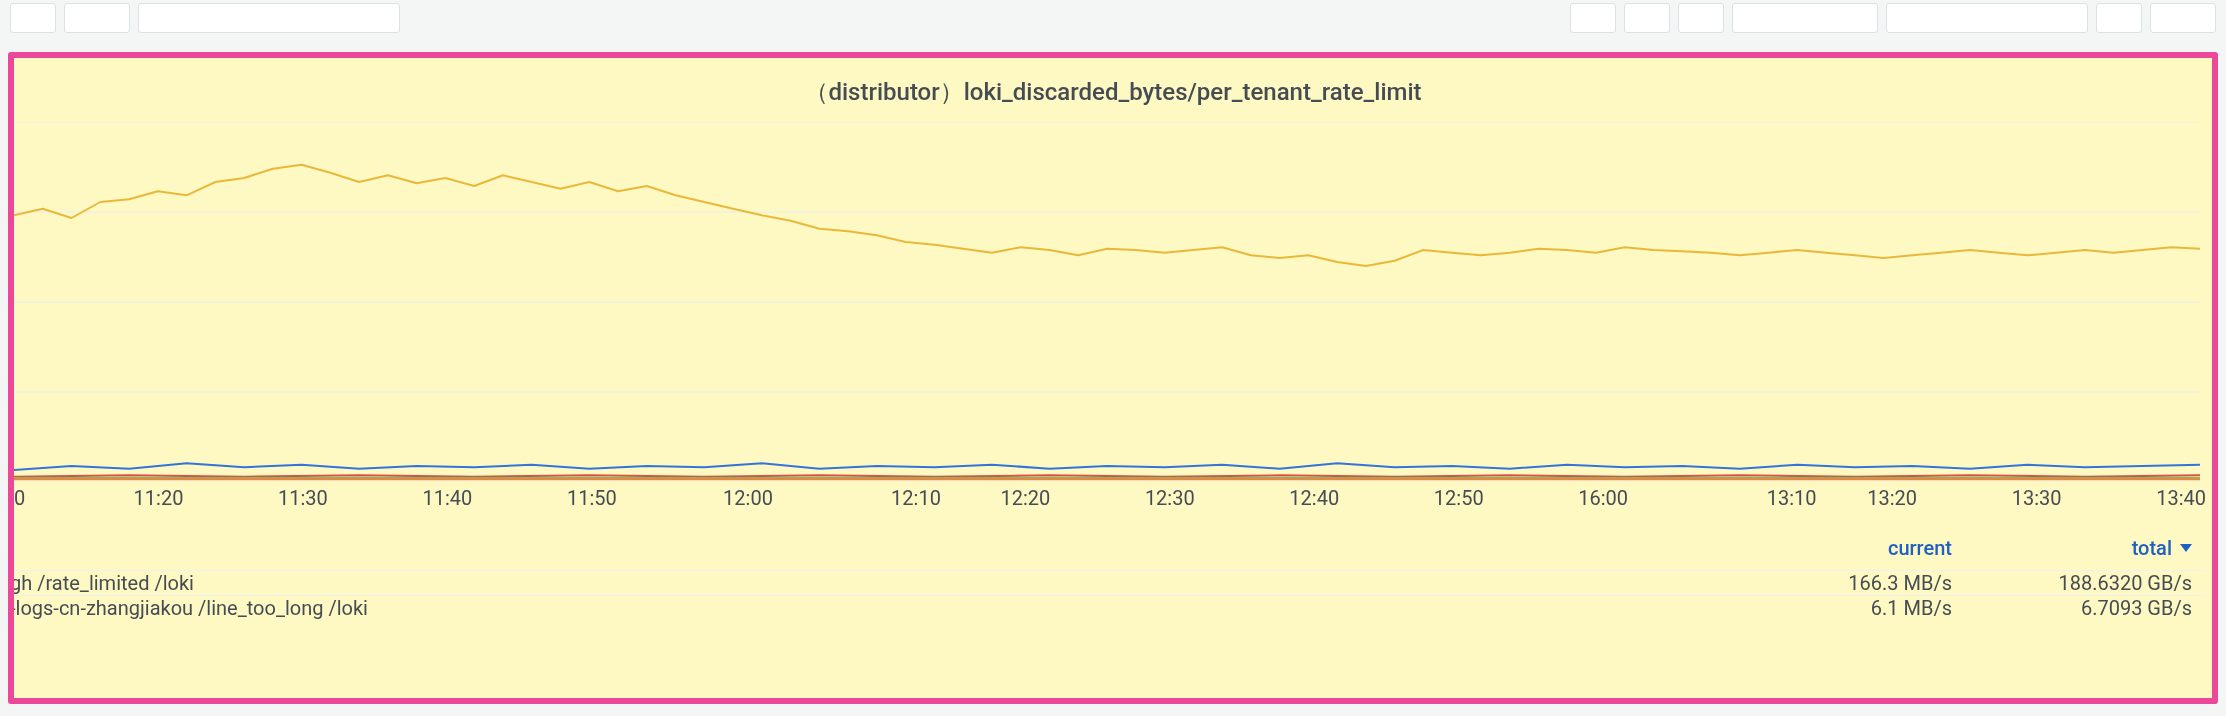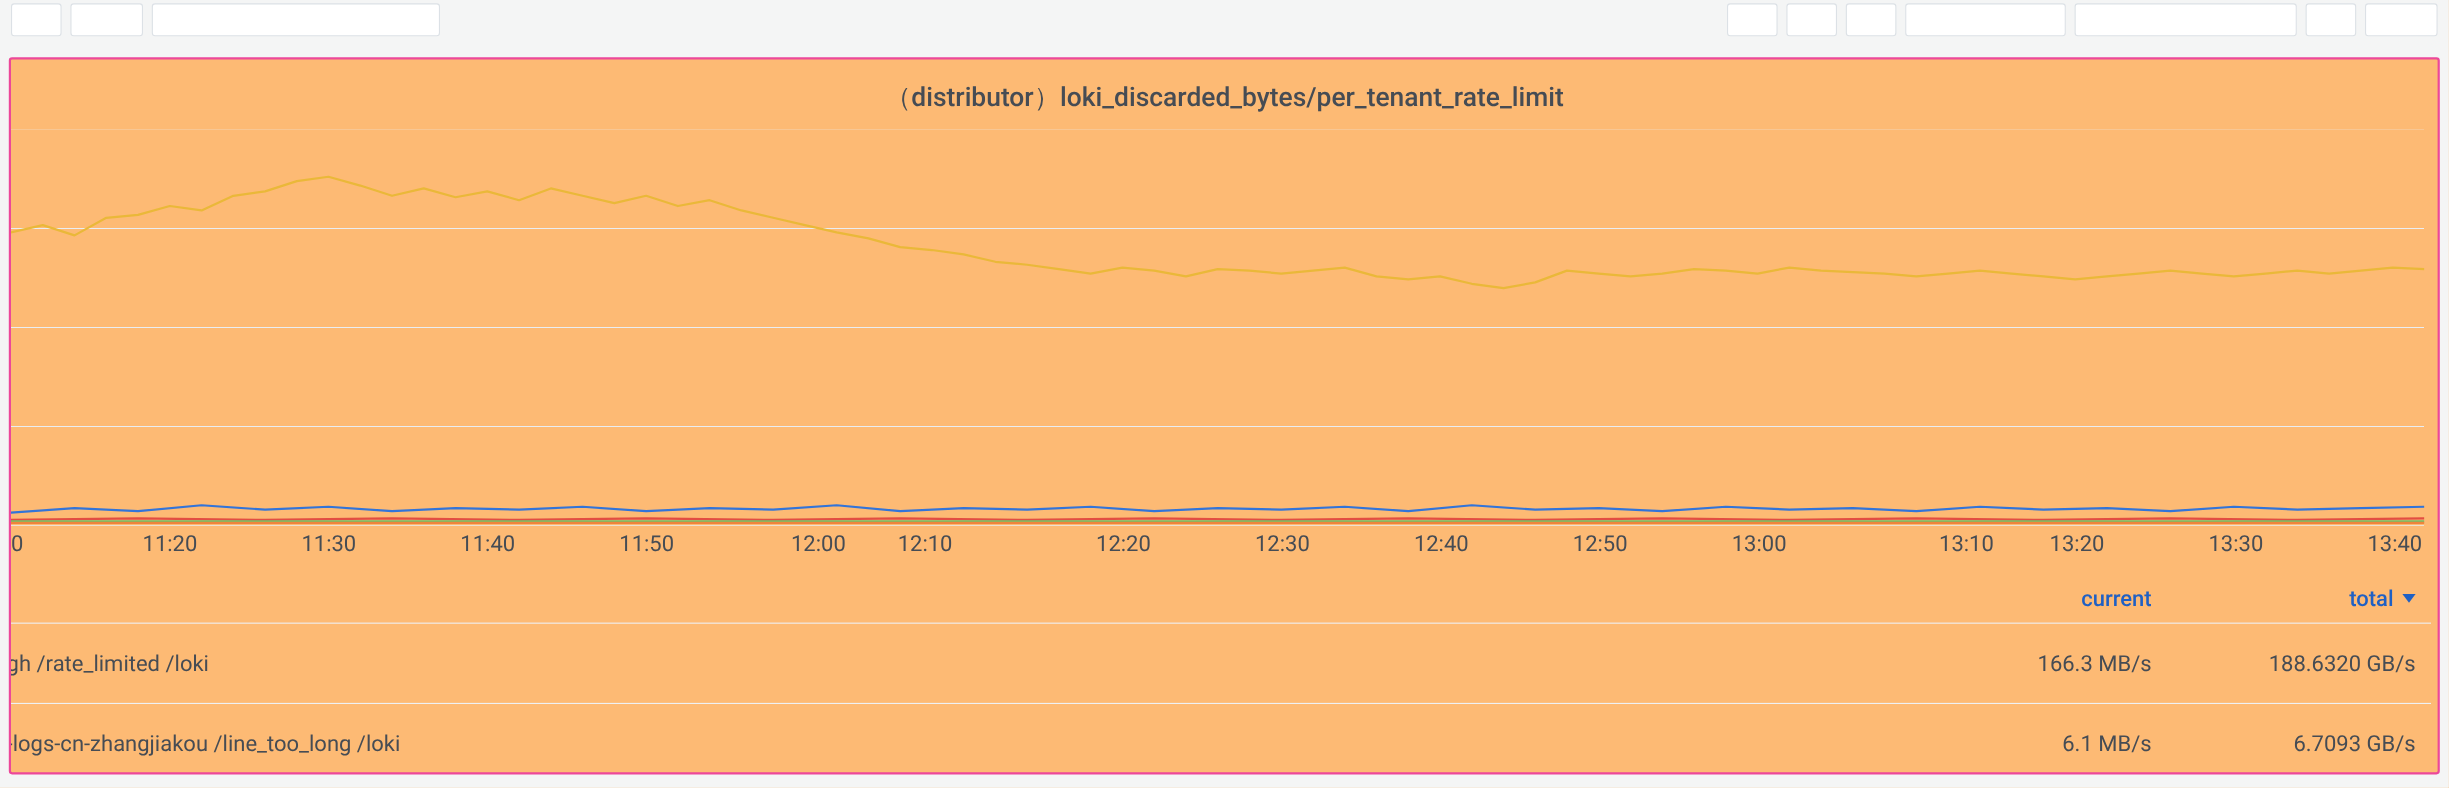--- a/index.html
+++ b/index.html
@@ -32,22 +32,22 @@
   .tool-btn.lg  { width: 260px; }
   .tool-btn.xl  { width: 144px; }
   .tool-btn.xxl { width: 200px; }
 
   .panel {
     position: absolute;
     left: 8px;
     right: 8px;
     top: 52px;
     bottom: 12px;
-    background: #fdba74;
-    border: 2px solid #ec4899;
+    background: #fef9c3;
+    border: 6px solid #ec4899;
     border-radius: 3px;
     overflow: hidden;
   }
 
   .panel-title {
     text-align: center;
     font-size: 24px;
     font-weight: 500;
     color: #464c54;
     padding-top: 18px;
@@ -124,21 +124,21 @@
     border-left: 6px solid transparent;
     border-right: 6px solid transparent;
     border-top: 8px solid #1f60c4;
     display: inline-block;
     margin-left: 4px;
   }
 
   .legend-row {
     display: flex;
     align-items: center;
-    padding: 24px 14px;
+    padding: 0 14px;
     border-top: 1px solid #eef1f4;
     gap: 60px;
     white-space: nowrap;
   }
   .legend-row .label {
     flex: 1;
     overflow: hidden;
     margin-left: -18px; 
     color: #464c54;
   }
@@ -183,26 +183,26 @@
       </svg>
   </div>
 
   <div class="xaxis" id="xaxis">
       <span class="xtick" style="left: 0px;">10</span>
       <span class="xtick" style="left: 144.474px;">11:20</span>
       <span class="xtick" style="left: 288.947px;">11:30</span>
       <span class="xtick" style="left: 433.421px;">11:40</span>
       <span class="xtick" style="left: 577.895px;">11:50</span>
       <span class="xtick" style="left: 734px;">12:00</span>
-      <span class="xtick" style="left: 831px;">12:10</span>
+      <span class="xtick" style="left: 902px;">12:10</span>
       <span class="xtick" style="left: 1011.32px;">12:20</span>
       <span class="xtick" style="left: 1155.79px;">12:30</span>
       <span class="xtick" style="left: 1300.26px;">12:40</span>
       <span class="xtick" style="left: 1444.74px;">12:50</span>
-      <span class="xtick" style="left: 1589.21px;">13:00</span>
+      <span class="xtick" style="left: 1589.21px;">16:00</span>
       <span class="xtick" style="left: 1733.68px; margin-left: 44px;">13:10</span>
       <span class="xtick" style="left: 1878.16px;">13:20</span>
       <span class="xtick" style="left: 2022.63px;">13:30</span>
       <span class="xtick" style="left: 2167.11px;">13:40</span>
     </div>
 
   <div class="legend">
     <div class="legend-header">
       <div class="col">
         <span>current</span>

